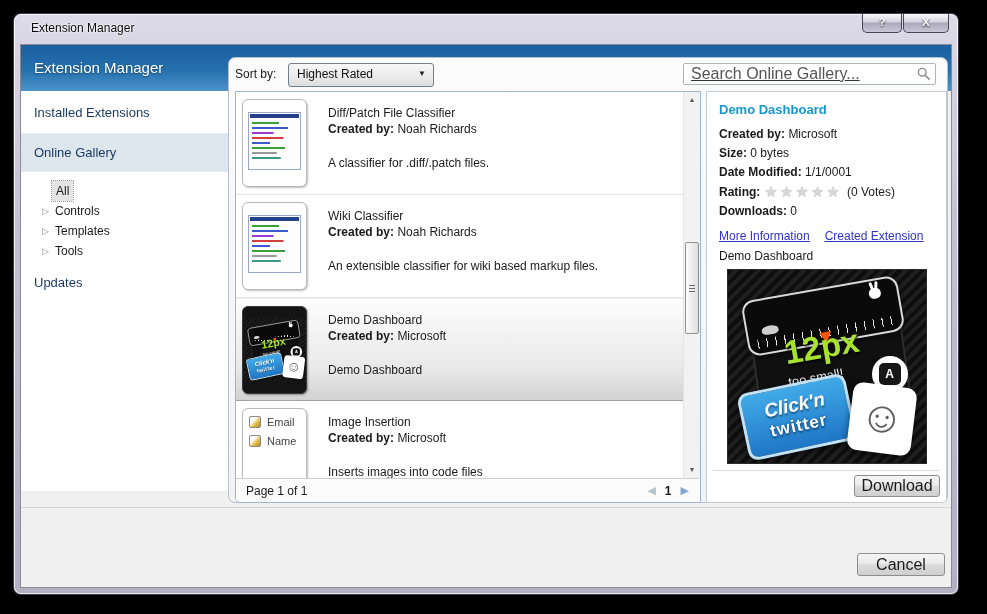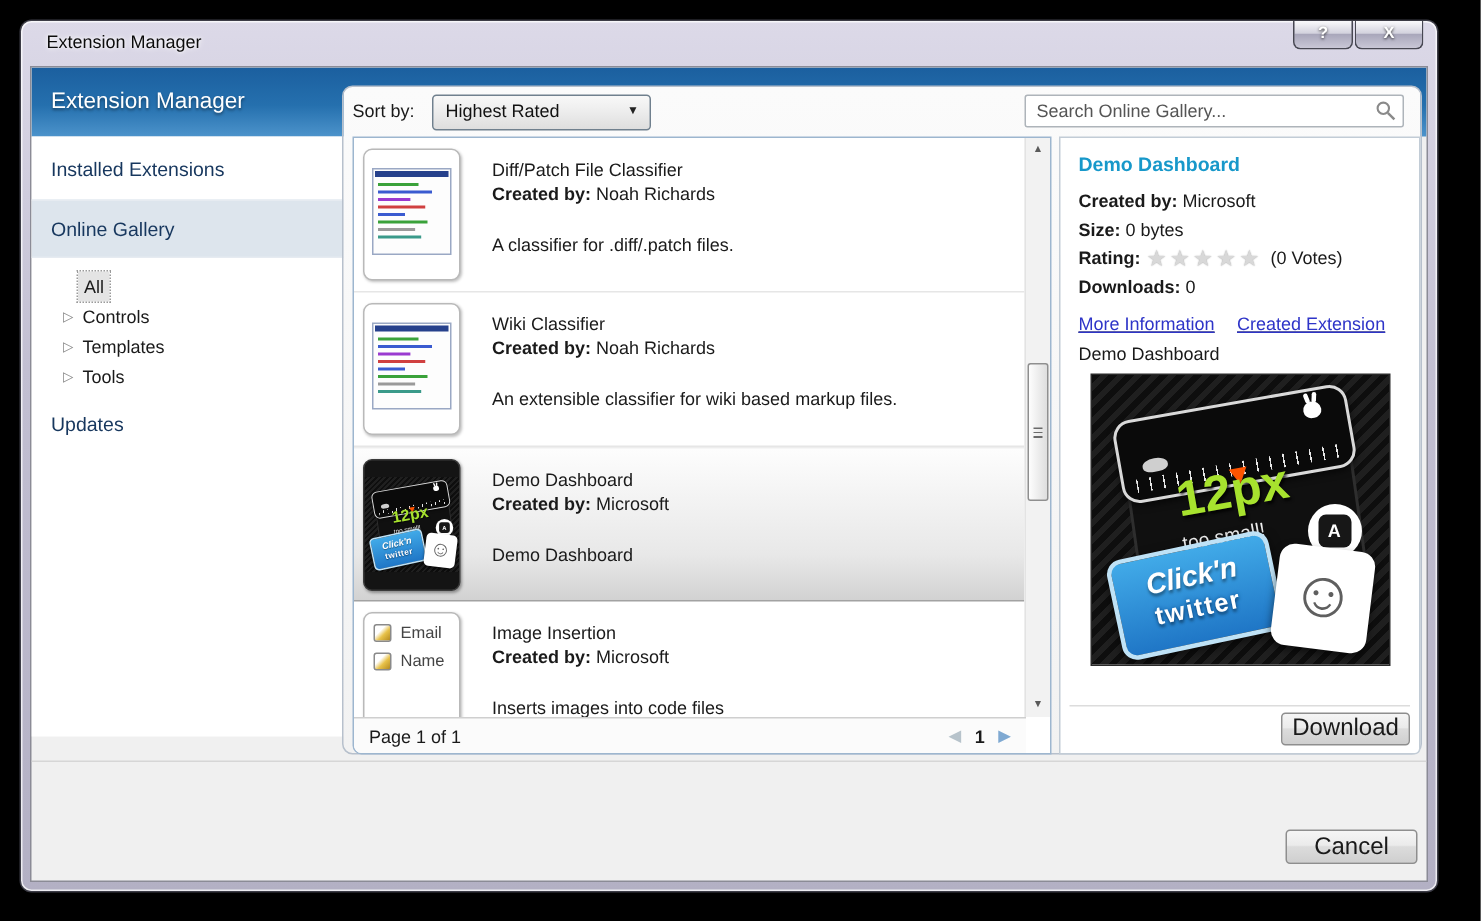--- a/index.html
+++ b/index.html
@@ -47,21 +47,21 @@
     background:linear-gradient(180deg,#fbfbfb,#f2f2f2); border:1px solid #b7c0cc; border-radius:7px; }
   .toolbar { position:relative; height:33px; }
   .sort-label { position:absolute; left:6px; top:6px; line-height:20px; font-size:12px; color:#1a1a1a; }
   .combo { position:absolute; left:59px; top:5px; width:146px; height:24px;
     border:1px solid #70808e; border-radius:3px;
     background:linear-gradient(180deg,#f8f8f8 0%,#ececec 50%,#dedede 100%); cursor:default; }
   .combo .val { position:absolute; left:8px; top:0; line-height:20px; font-size:12px; color:#111; }
   .combo .arr { position:absolute; right:7px; top:0; line-height:20px; font-size:8px; color:#222; }
   .searchbox { position:absolute; right:11px; top:5px; width:253px; height:22px; }
   .searchbox input { width:100%; height:100%; border:1px solid #aeb4ba; border-radius:2px;
-    padding:0 24px 0 7px; font-size:12px; font-family:inherit; color:#333; background:#fff; }
+    padding:0 24px 0 7px; font-size:16px; font-family:inherit; color:#333; background:#fff;text-decoration:underline; }
   .searchbox input::placeholder { color:#555; opacity:1; }
   .search-ic { position:absolute; right:5px; top:4px; width:14px; height:14px; cursor:pointer; }
 
   
   .listbox { position:absolute; left:6px; top:33px; width:466px; height:412px;
     background:#fff; border:1px solid #9db6cf; border-radius:0 0 0 6px; overflow:hidden; }
   .rows { position:absolute; left:0; top:0; right:17px; bottom:24px; overflow:hidden; }
   .row { position:relative; height:103px; border-bottom:1px solid #e6e6e6; cursor:pointer; }
   .row.selected { background:linear-gradient(180deg,#fdfdfd 0%,#e8e8e8 70%,#d2d2d2 100%);
     border-top:1px solid #ededed; border-bottom:1px solid #a2a2a2; }
@@ -87,21 +87,21 @@
 
   .thumb-dash { position:absolute; left:6px; top:7px; width:65px; height:88px; background:#141414;
     border:1px solid #3a3a3a; border-radius:6px; overflow:hidden; box-shadow:1px 1px 2px rgba(0,0,0,.35); }
   .thumb-dash .dash-art { position:absolute; left:0; top:11px; transform:scale(0.325); transform-origin:top left; }
 
   .thumb-ins .ins-row { display:flex; align-items:center; gap:6px; margin:7px 0 0 6px; }
   .mini-ic { width:12px; height:12px; border:1px solid #8a8a8a; border-radius:2px;
     background:linear-gradient(135deg,#ffffff 35%,#e8c24a 60%,#b58a1e 100%); }
   .ins-lbl { font-size:11px; color:#444; }
 
-  .pager { position:absolute; left:0; right:16px; bottom:0; height:24px; border-top:1px solid #cfcfcf;
+  .pager { position:absolute; left:0; right:1px; bottom:0; height:24px; border-top:1px solid #cfcfcf;
     background:#fbfbfb; display:flex; align-items:center; justify-content:space-between;
     padding:0 10px; font-size:12px; color:#1a1a1a; }
   .pager-nav { display:flex; align-items:center; gap:9px; }
   .pg-prev { color:#b7c3cb; font-size:11px; cursor:default; }
   .pg-next { color:#7fa9d2; font-size:11px; cursor:pointer; }
   .pg-cur { font-weight:bold; }
 
   
   .sb { position:absolute; right:0; top:0; bottom:24px; width:17px; background:#f2f2f2; border-left:1px solid #e3e3e3; }
   .sb-btn { position:absolute; left:0; width:16px; height:16px; text-align:center; font-size:7px; color:#5a5a5a; line-height:16px; cursor:pointer; }
@@ -319,20 +319,21 @@
               <span class="pg-cur">1</span>
               <span class="pg-next">▶</span>
             </span>
           </div>
         </div>
 
         <div class="details">
           <div class="d-title">Demo Dashboard</div>
           <div class="d-line"><b>Created by:</b> <span>Microsoft</span></div>
           <div class="d-line"><b>Size:</b> <span>0 bytes</span></div>
+          <div class="d-line"><b>Date Modified:</b> <span>1/1/0001</span></div>
           <div class="d-line"><b>Rating:</b><span class="stars"><span>★</span><span>★</span><span>★</span><span>★</span><span>★</span></span> <span>(0 Votes)</span></div>
           <div class="d-line"><b>Downloads:</b> <span>0</span></div>
           <div class="d-links">
             <a>More Information</a>
             <a>Created Extension</a>
           </div>
           <div class="d-caption">Demo Dashboard</div>
 
           <div class="dash-art preview-art">
             <div class="big-card"></div>

